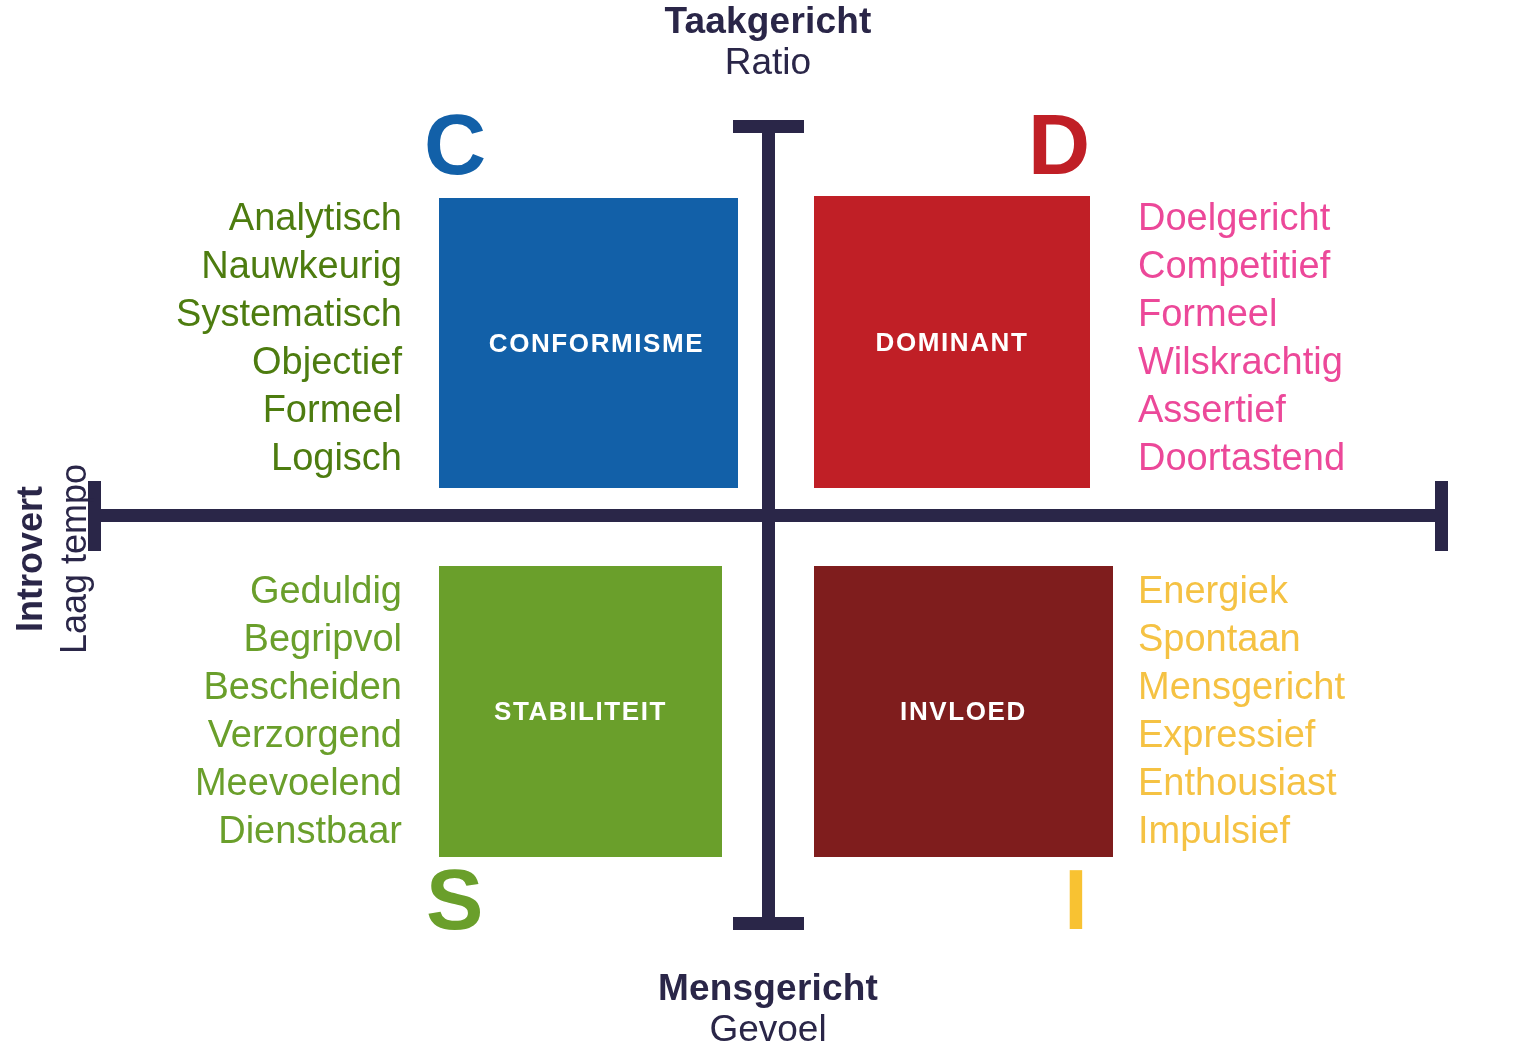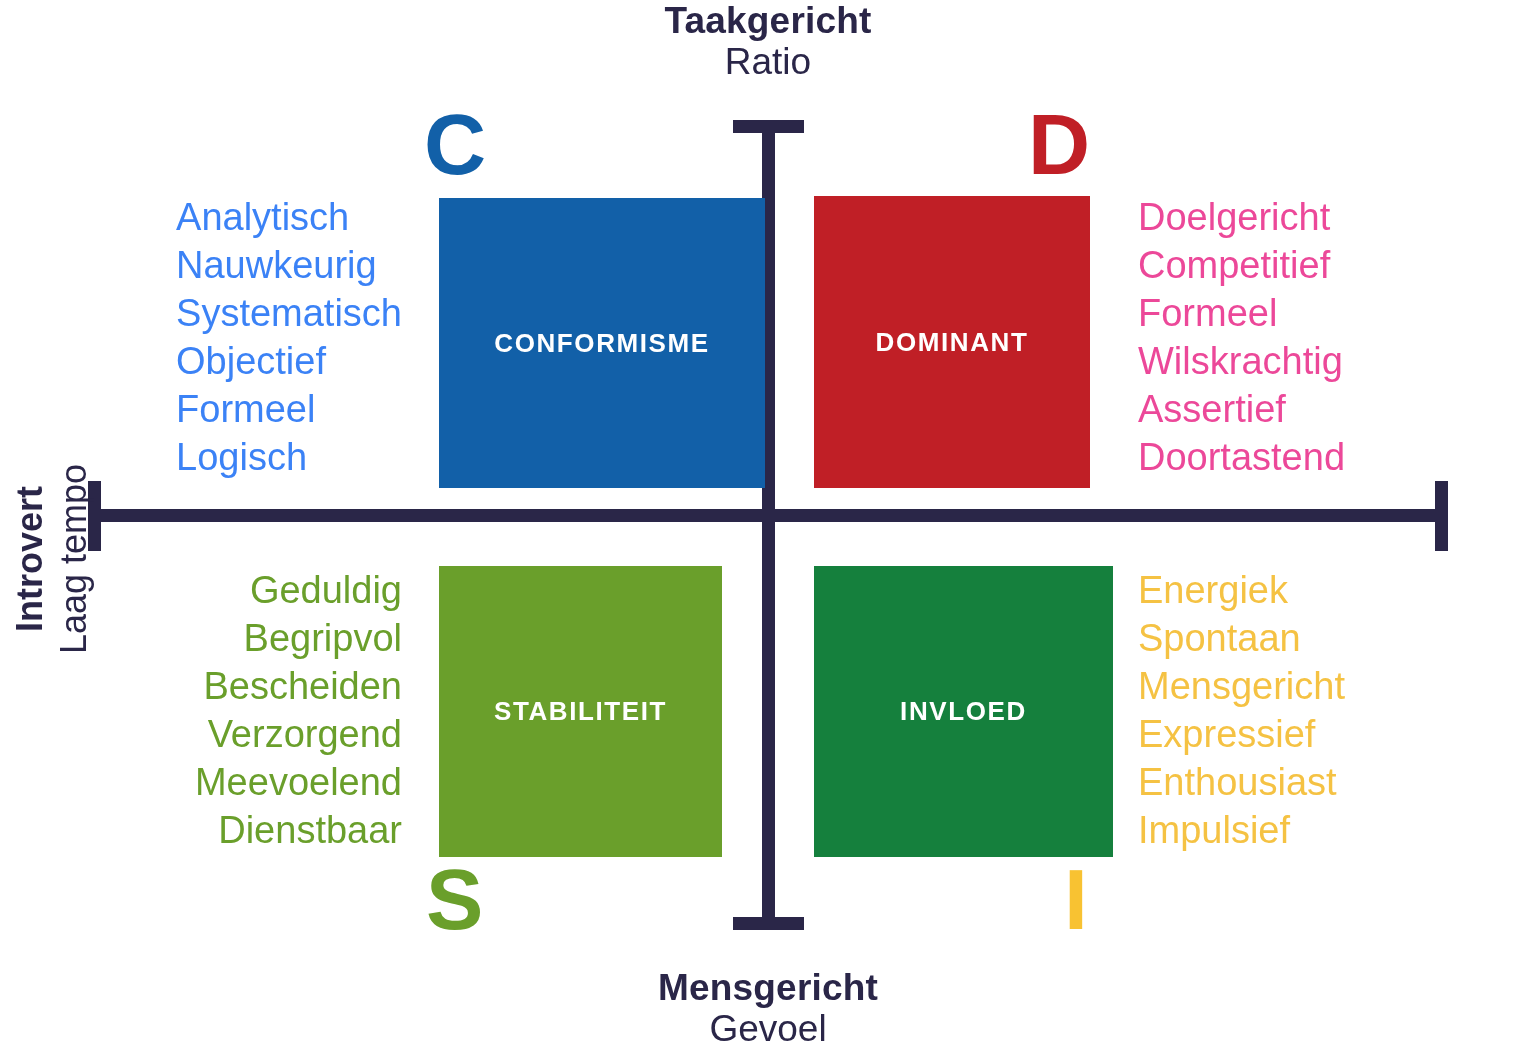--- a/index.html
+++ b/index.html
@@ -134,44 +134,45 @@
   }
   .qbox .qlabel {
     color: #ffffff;
     font-weight: bold;
     font-size: 26px;
     letter-spacing: 1.6px;
   }
   #box-c {
     left: 439px;
     top: 198px;
-    width: 326px;
+    width: 283px;
     height: 290px;
     background: #1260a8;
+    padding-left: 16px;
   }
   #box-d {
     left: 814px;
     top: 196px;
     width: 276px;
     height: 292px;
     background: #c01f26;
   }
   #box-s {
     left: 439px;
     top: 566px;
     width: 283px;
     height: 291px;
     background: #6a9f2b;
   }
   #box-i {
     left: 814px;
     top: 566px;
     width: 299px;
     height: 291px;
-    background: #15803d;
+    background: #7f1d1d;
   }
 
   
   .disc-letter {
     position: absolute;
     font-weight: bold;
     font-size: 86px;
     line-height: 1;
   }
   #letter-c { left: 424px; top: 101px; color: #1260a8; }
@@ -184,21 +185,22 @@
     position: absolute;
     font-size: 38px;
     line-height: 1.265;
     white-space: nowrap;
   }
   .traits .w { display: block; }
 
   #traits-c {
     right: 1134px;
     top: 193px;
-    color: #3b82f6;
+    text-align: right;
+    color: #4d7c0f;
   }
   #traits-d {
     left: 1138px;
     top: 193px;
     text-align: left;
     color: #ec4899;
   }
   #traits-s {
     right: 1134px;
     top: 566px;

